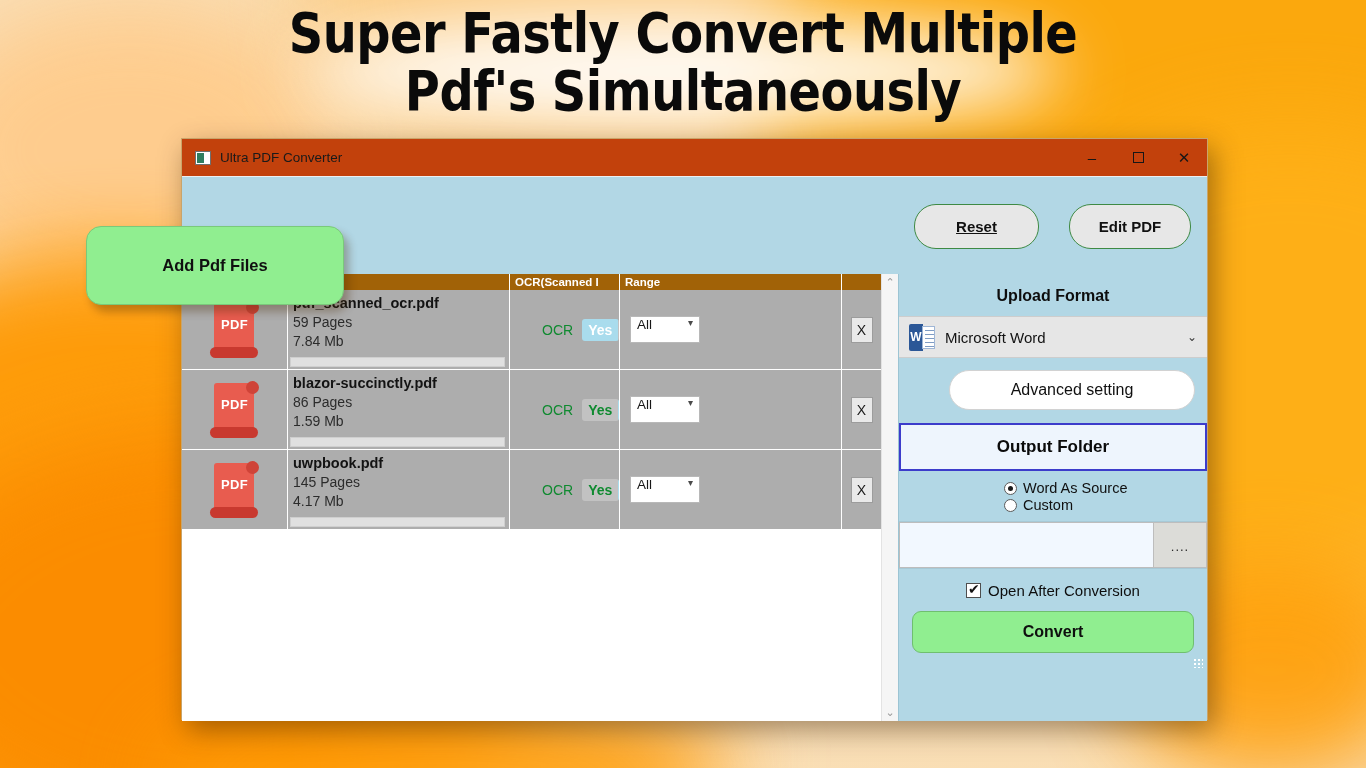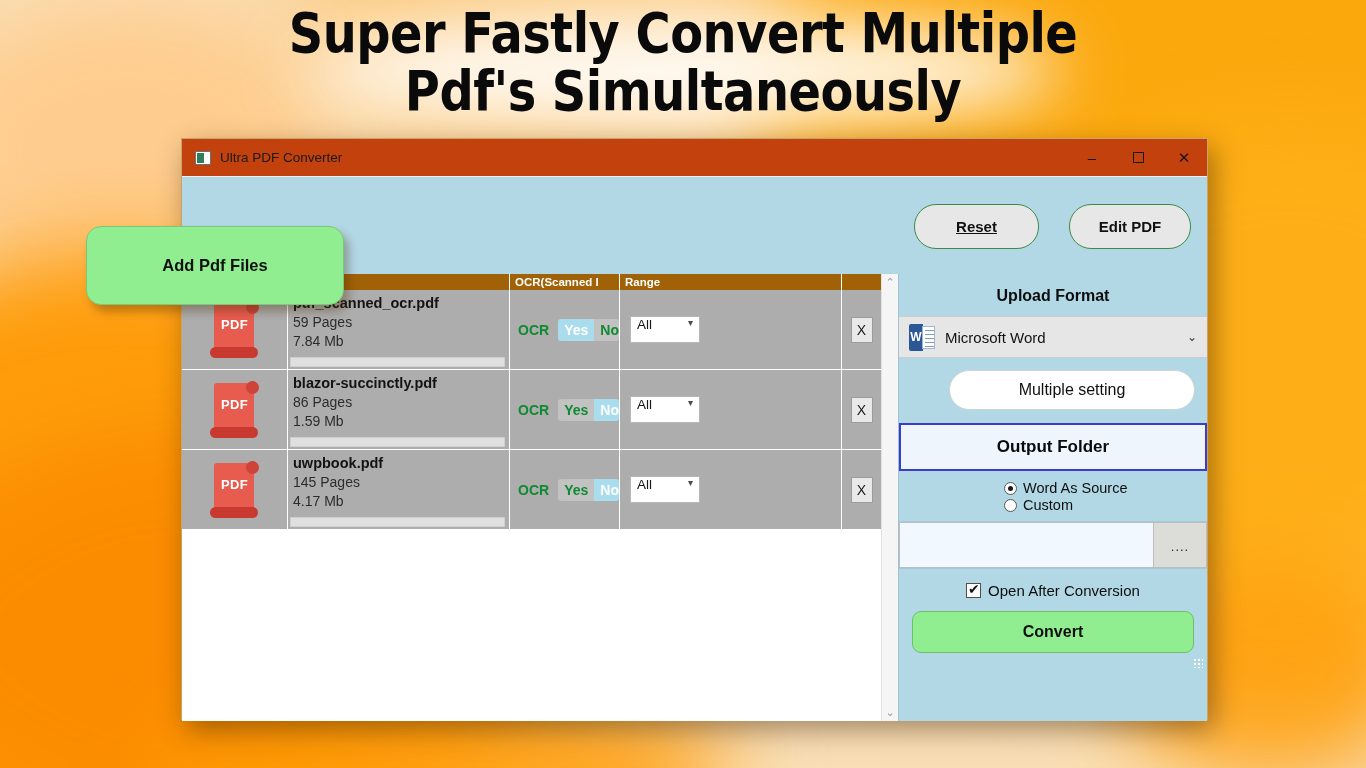--- a/index.html
+++ b/index.html
@@ -96,21 +96,21 @@
                    color:#fff; font-size:13px; font-weight:bold; letter-spacing:.3px; }
 
   .finfo { flex-direction:column; align-items:flex-start; justify-content:flex-start;
            padding:5px 0 0 5px; }
   .finfo .fname { font-size:14.5px; font-weight:bold; color:#131313; margin-bottom:2px; }
   .finfo .fline { font-size:14px; color:#2c2c2c; line-height:1.35; }
   .finfo .hbar { position:absolute; left:2px; right:4px; bottom:2px; height:10px;
                  background:#e0e0e0; border:1px solid #cfcfcf; }
 
   .ocrcell { justify-content:flex-start; padding-left:8px; gap:9px; }
-  .ocrlab { font-size:14px; font-weight:bold; color:#0f8a30; }
+  .ocrlab { font-size:14px; font-weight:normal; color:#0f8a30;margin-left:24px; }
   .toggle { display:flex; border-radius:3px; overflow:hidden; }
   .toggle span { font-size:14px; font-weight:bold; padding:3px 6px; }
   .tg-off { background:#c2c2c2; color:#0f8a30; }
   .tg-on  { background:#a9dced; color:#ffffff; }
 
   .rangecell { padding-left:10px; }
   .rsel { width:70px; height:27px; background:#ffffff; border:1px solid #b8b8b8;
           display:flex; align-items:flex-start; padding:0 6px; font-size:13.5px; color:#171717; }
   .rsel .cv { margin-left:auto; font-size:10px; color:#4a4a4a; }
 
@@ -335,21 +335,21 @@
       <div id="fmtsel">
         <div class="wico">
           <div class="wl">W</div>
             <div class="wr"></div>
         </div>
         <div class="fmtname">Microsoft Word</div>
         <div class="cv">⌄</div>
       </div>
 
       <div id="advwrap">
-        <div id="advbtn">Multiple setting</div>
+        <div id="advbtn">Advanced setting</div>
       </div>
 
       <div id="outhead">Output Folder</div>
 
       <div id="radios">
         <div class="rrow">
           <div class="radio on"></div>
           <span>Word As Source</span>
         </div>
         <div class="rrow">

